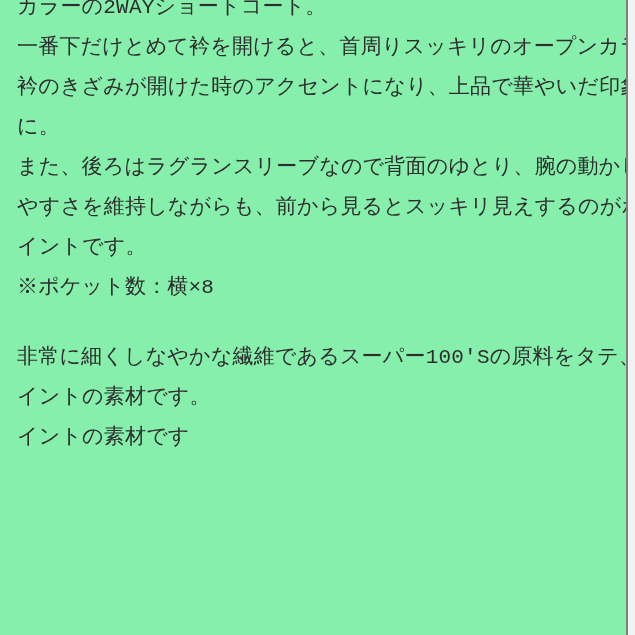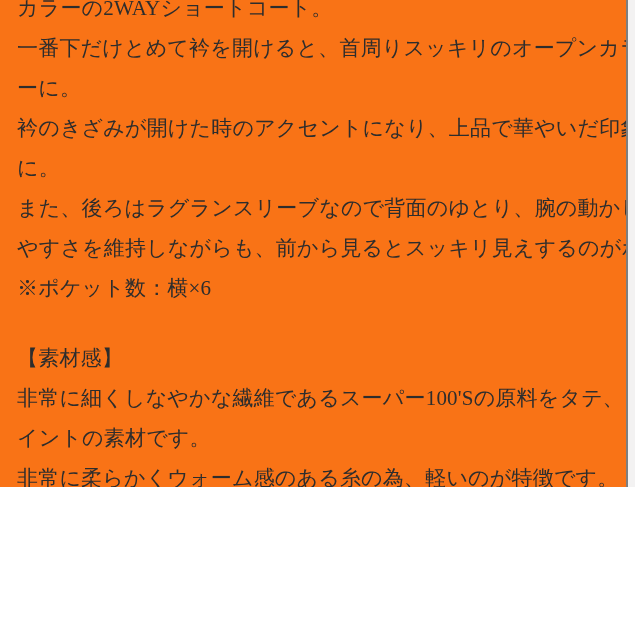--- a/index.html
+++ b/index.html
@@ -2,24 +2,24 @@
 <html><head>
 <meta charset="utf-8">
 <style>
   html, body {
     margin: 0;
     padding: 0;
   }
   .page {
     position: relative;
     width: 635px;
-    height: 487px;
-    background: #f97316;
+    height: 635px;
+    background: #86efac;
     overflow: hidden;
-    font-family: Liberation Serif, serif;
+    font-family: Liberation Mono, monospace;
   }
   .text-block {
     position: absolute;
     top: -12px;
     left: 17px;
     right: 34px;
     color: #2d2d2d;
     font-size: 21px;
     line-height: 40px;
     letter-spacing: 0.2px;
@@ -50,32 +50,30 @@
   }
 </style>
 </head>
 <body>
 
 <div class="page">
 
   <div class="text-block">
     <div class="line">カラーの2WAYショートコート。</div>
     <div class="line">一番下だけとめて衿を開けると、首周りスッキリのオープンカラ</div>
-    <div class="line">ーに。</div>
     <div class="line">衿のきざみが開けた時のアクセントになり、上品で華やいだ印象</div>
     <div class="line">に。</div>
     <div class="line">また、後ろはラグランスリーブなので背面のゆとり、腕の動かし</div>
     <div class="line">やすさを維持しながらも、前から見るとスッキリ見えするのがポ</div>
-    <div class="line">※ポケット数：横×6</div>
+    <div class="line">イントです。</div>
+    <div class="line">※ポケット数：横×8</div>
 
     <div class="section-gap"></div>
 
-    <div class="line">【素材感】</div>
     <div class="line">非常に細くしなやかな繊維であるスーパー100'Sの原料をタテ、ヨ</div>
     <div class="line">イントの素材です。</div>
-    <div class="line">非常に柔らかくウォーム感のある糸の為、軽いのが特徴です。</div>
     <div class="line">イントの素材です</div>
   </div>
 
   <div class="edge-strip"></div>
   <div class="edge-line"></div>
 
 </div>
 
 </body></html>

